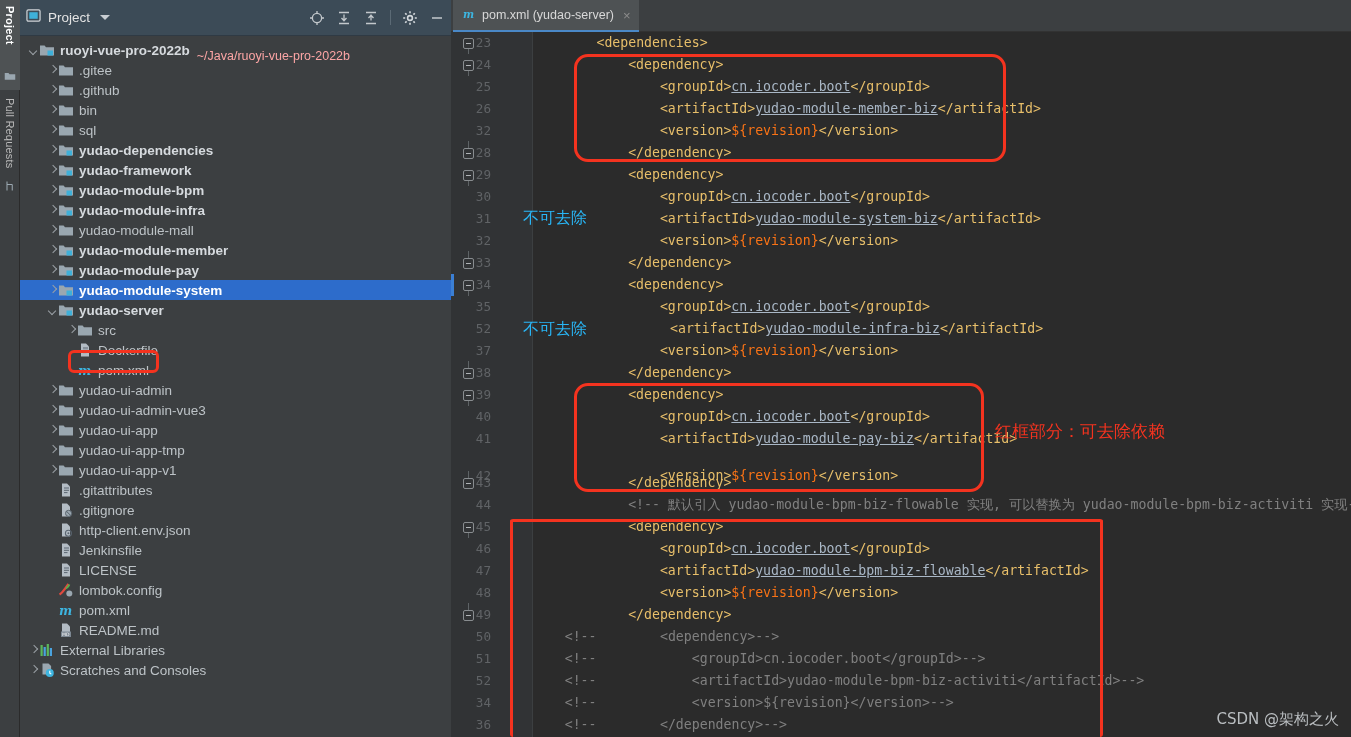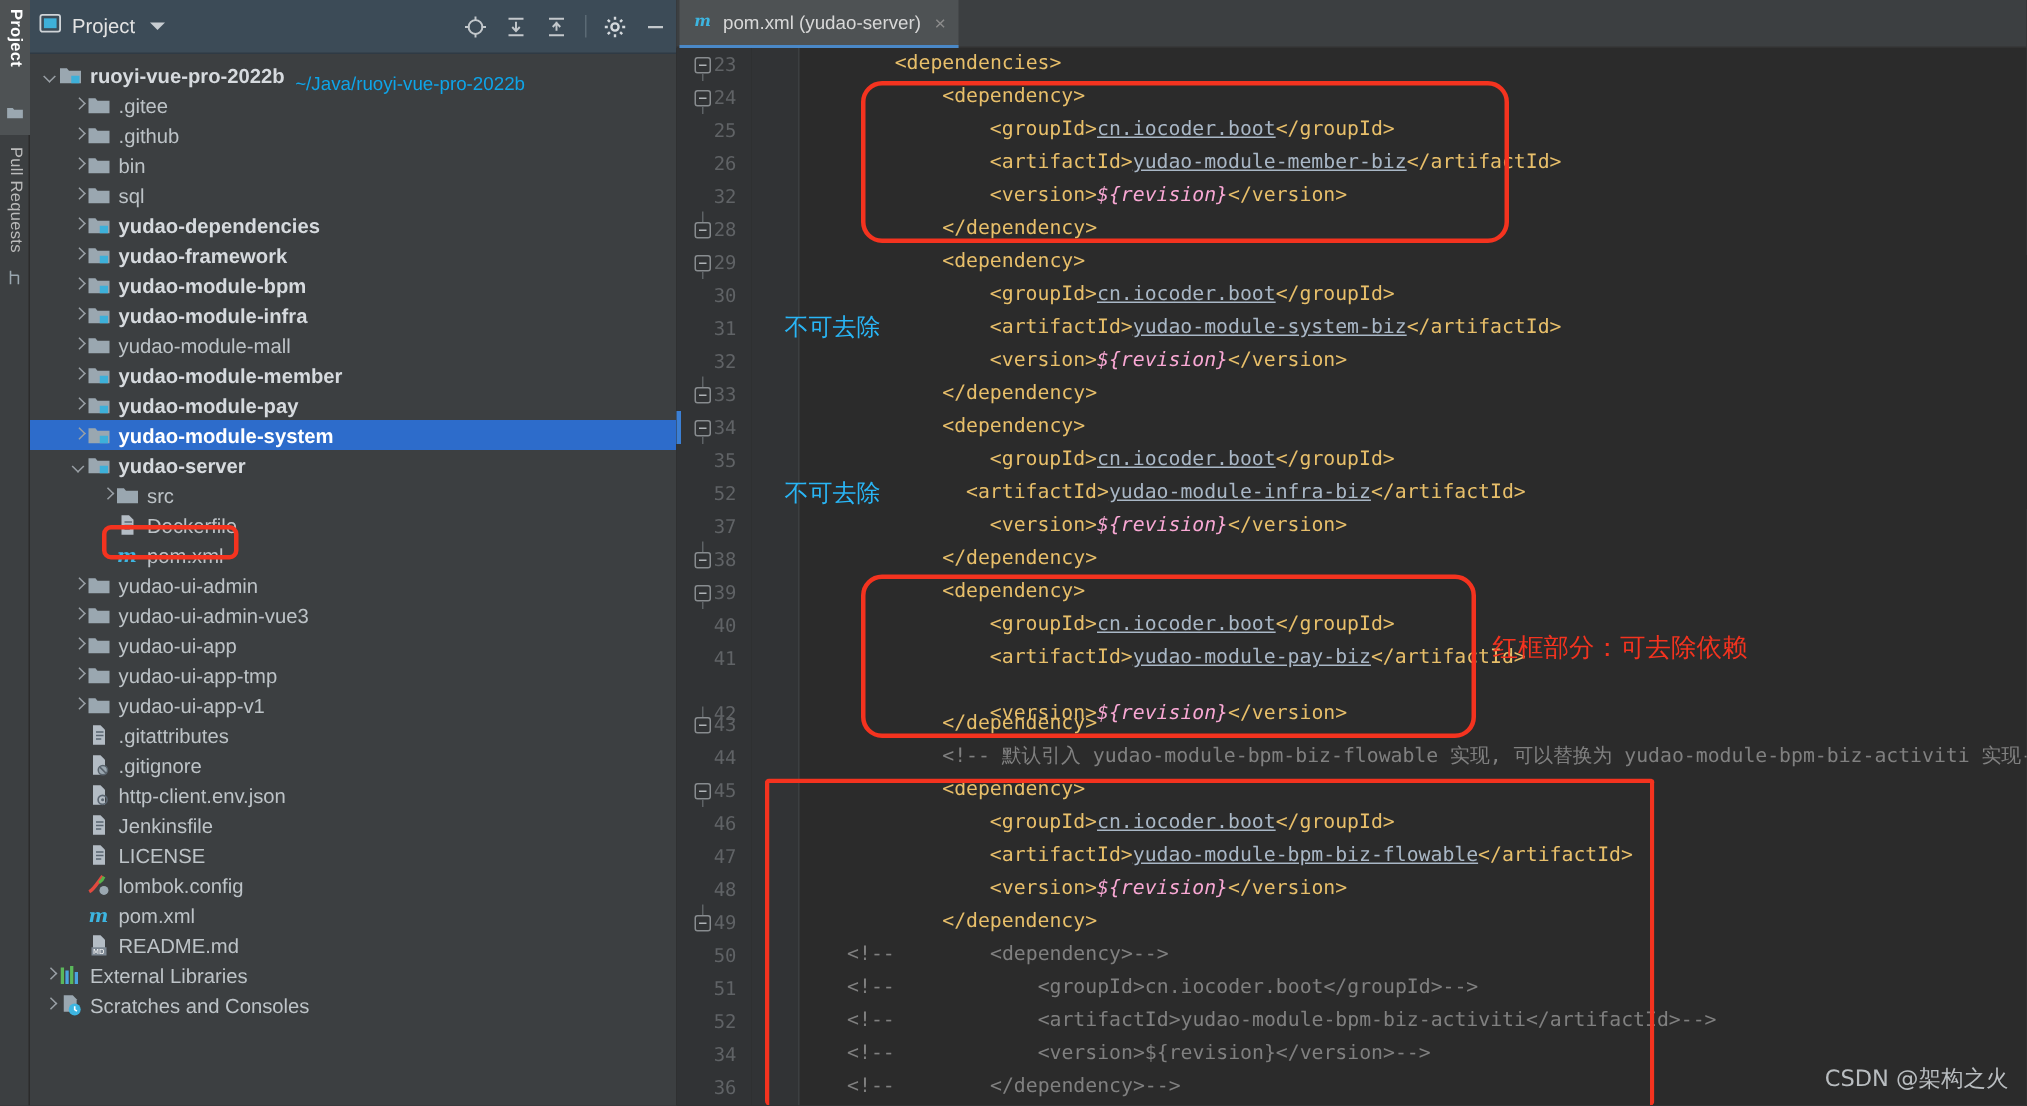--- a/index.html
+++ b/index.html
@@ -70,21 +70,21 @@
     border-bottom:1.4px solid #9aa0a6; transform:rotate(-45deg);
   }
   .arrow.down::before {
     content:""; position:absolute; left:2px; top:3px;
     width:5px; height:5px; border-right:1.4px solid #9aa0a6;
     border-bottom:1.4px solid #9aa0a6; transform:rotate(45deg);
   }
   .ficon { width:16px; height:16px; flex:0 0 16px; margin-right:5px; position:relative; }
   .label { font-size:13.5px; }
   .label.bold { font-weight:bold; color:#d6dade; }
-  .subpath { font-size:12.5px; color:#0ea5e9; margin-left:7px;margin-top:12px; }
+  .subpath { font-size:12.5px; color:#fca5a5; margin-left:7px;margin-top:12px; }
 
   
   .editor {
     position:absolute; left:451px; top:0; right:0; bottom:0;
     background:#2b2b2b;
   }
   .tabbar {
     position:relative; height:32px; background:#3c3f41;
     border-bottom:1px solid #323232;
   }
@@ -119,21 +119,21 @@
     white-space:pre;
   }
   .lnum {
     position:absolute; left:0; width:40px; text-align:right;
     color:#606366; font-size:12.6px; line-height:22px;
   }
   .ctext { position:absolute; left:82px; line-height:22px; }
 
   .tag  { color:#e8bf6a; }
   .txt  { color:#a9b7c6;text-decoration:underline; }
-  .var  { color:#f9a8d4;font-style:italic; }
+  .var  { color:#f97316; }
   .cmt  { color:#808080; }
 
   
   .caretmark {
     position:absolute; left:0; width:3px; height:22px; background:#3b7fd4;
   }
   
   .fold {
     position:absolute; left:12px; width:11px; height:11px;
     border:1.2px solid #888c8f; border-radius:2px; background:#313335;
@@ -534,21 +534,21 @@
           <div class="cline" style="top: 154px;"><span class="lnum">30</span><span class="ctext" style="left: 208.88px;"><span class="tag">&lt;groupId&gt;</span><span class="txt">cn.iocoder.boot</span><span class="tag">&lt;/groupId&gt;</span></span></div>
           <div class="cline" style="top: 176px;"><span class="lnum">31</span><span class="ctext" style="left: 208.88px;"><span class="tag">&lt;artifactId&gt;</span><span class="txt">yudao-module-system-biz</span><span class="tag">&lt;/artifactId&gt;</span></span></div>
           <div class="cline" style="top: 198px;"><span class="lnum">32</span><span class="ctext" style="left: 208.88px;"><span class="tag">&lt;version&gt;</span><span class="var">${revision}</span><span class="tag">&lt;/version&gt;</span></span></div>
           <div class="cline" style="top: 220px;"><span class="lnum">33</span><span class="ctext" style="left: 177.16px;"><span class="tag">&lt;/dependency&gt;</span></span></div>
           <span class="fold" style="top: 226px;"></span>
           <span class="foldline" style="top: 219px; height: 7px;"></span>
           <div class="cline" style="top: 242px;"><span class="caretmark" style="top: 0px;"></span><span class="lnum">34</span><span class="ctext" style="left: 177.16px;"><span class="tag">&lt;dependency&gt;</span></span></div>
           <span class="fold" style="top: 248px;"></span>
           <span class="foldline" style="top: 259px; height: 5px;"></span>
           <div class="cline" style="top: 264px;"><span class="lnum">35</span><span class="ctext" style="left: 208.88px;"><span class="tag">&lt;groupId&gt;</span><span class="txt">cn.iocoder.boot</span><span class="tag">&lt;/groupId&gt;</span></span></div>
-          <div class="cline" style="top: 286px;"><span class="lnum">52</span><span class="ctext" style="left: 193px;"><span class="tag">&lt;artifactId&gt;</span><span class="txt">yudao-module-infra-biz</span><span class="tag">&lt;/artifactId&gt;</span></span></div>
+          <div class="cline" style="top: 286px;"><span class="lnum">52</span><span class="ctext" style="left: 219px;"><span class="tag">&lt;artifactId&gt;</span><span class="txt">yudao-module-infra-biz</span><span class="tag">&lt;/artifactId&gt;</span></span></div>
           <div class="cline" style="top: 308px;"><span class="lnum">37</span><span class="ctext" style="left: 208.88px;"><span class="tag">&lt;version&gt;</span><span class="var">${revision}</span><span class="tag">&lt;/version&gt;</span></span></div>
           <div class="cline" style="top: 330px;"><span class="lnum">38</span><span class="ctext" style="left: 177.16px;"><span class="tag">&lt;/dependency&gt;</span></span></div>
           <span class="fold" style="top: 336px;"></span>
           <span class="foldline" style="top: 329px; height: 7px;"></span>
           <div class="cline" style="top: 352px;"><span class="lnum">39</span><span class="ctext" style="left: 177.16px;"><span class="tag">&lt;dependency&gt;</span></span></div>
           <span class="fold" style="top: 358px;"></span>
           <span class="foldline" style="top: 369px; height: 5px;"></span>
           <div class="cline" style="top: 374px;"><span class="lnum">40</span><span class="ctext" style="left: 208.88px;"><span class="tag">&lt;groupId&gt;</span><span class="txt">cn.iocoder.boot</span><span class="tag">&lt;/groupId&gt;</span></span></div>
           <div class="cline" style="top: 396px;"><span class="lnum">41</span><span class="ctext" style="left: 208.88px;"><span class="tag">&lt;artifactId&gt;</span><span class="txt">yudao-module-pay-biz</span><span class="tag">&lt;/artifactId&gt;</span></span></div>
           <div class="cline" style="top: 418px; margin-top: 15px;"><span class="lnum">42</span><span class="ctext" style="left: 208.88px;"><span class="tag">&lt;version&gt;</span><span class="var">${revision}</span><span class="tag">&lt;/version&gt;</span></span></div>

